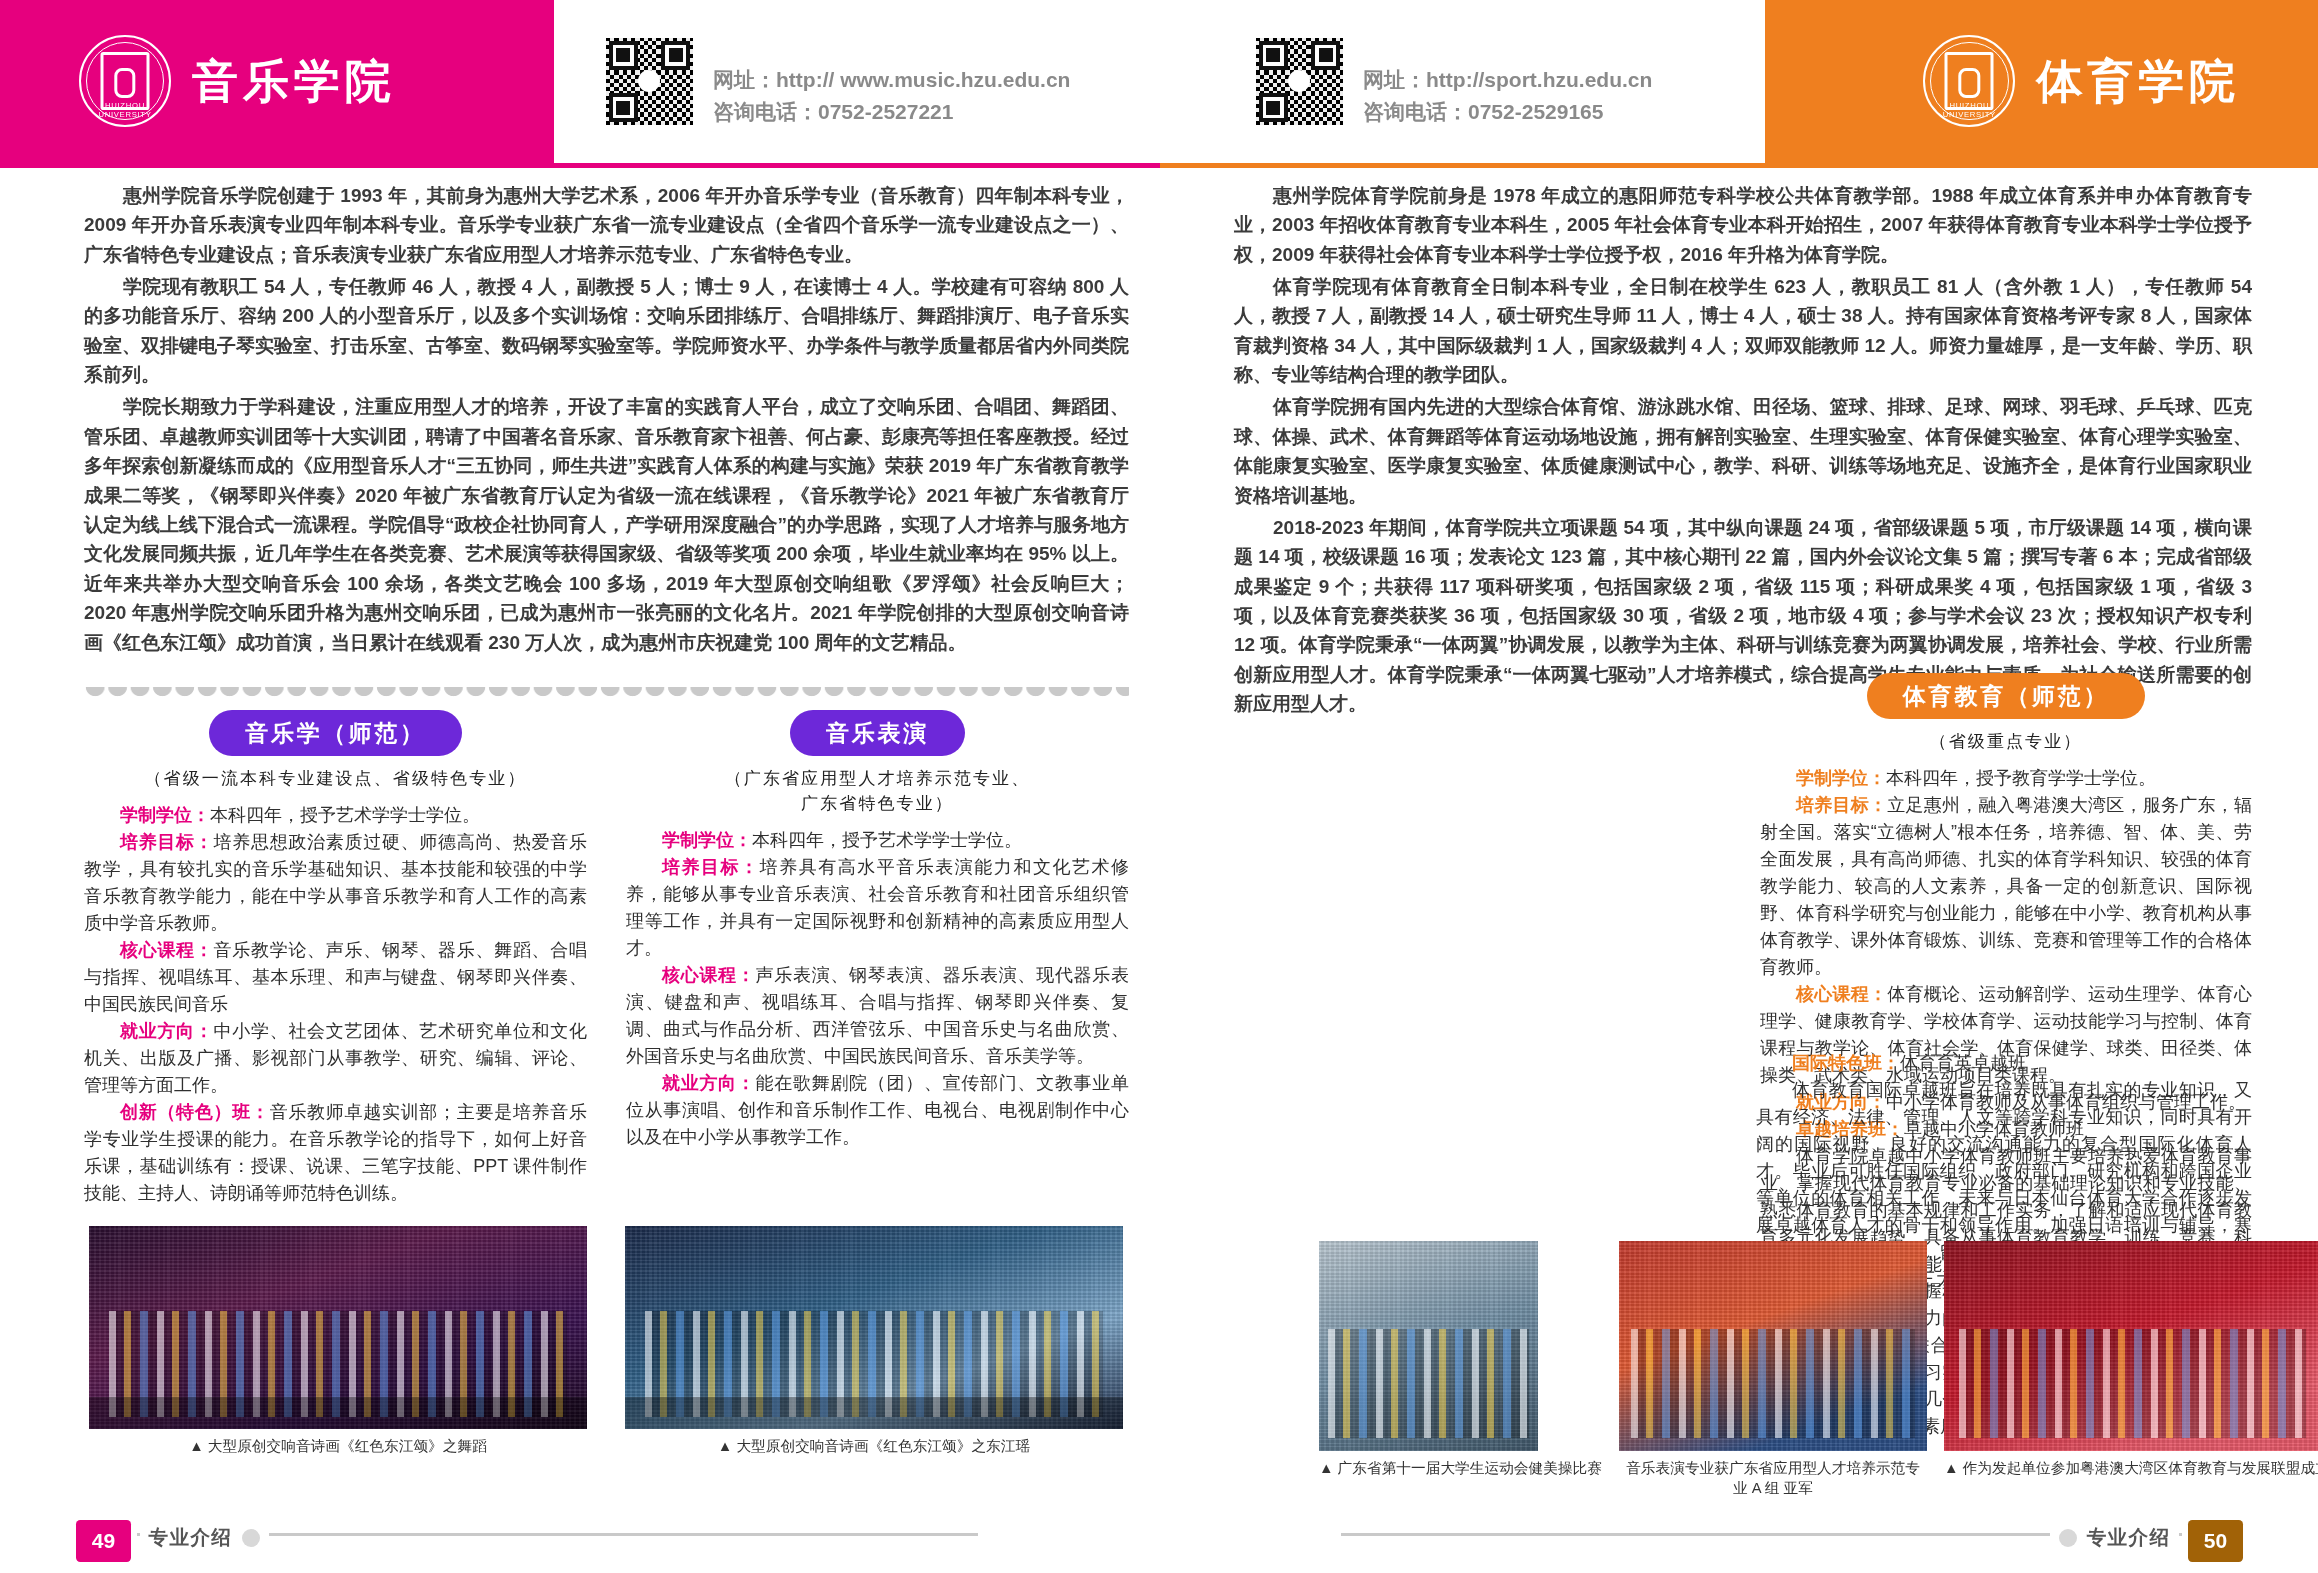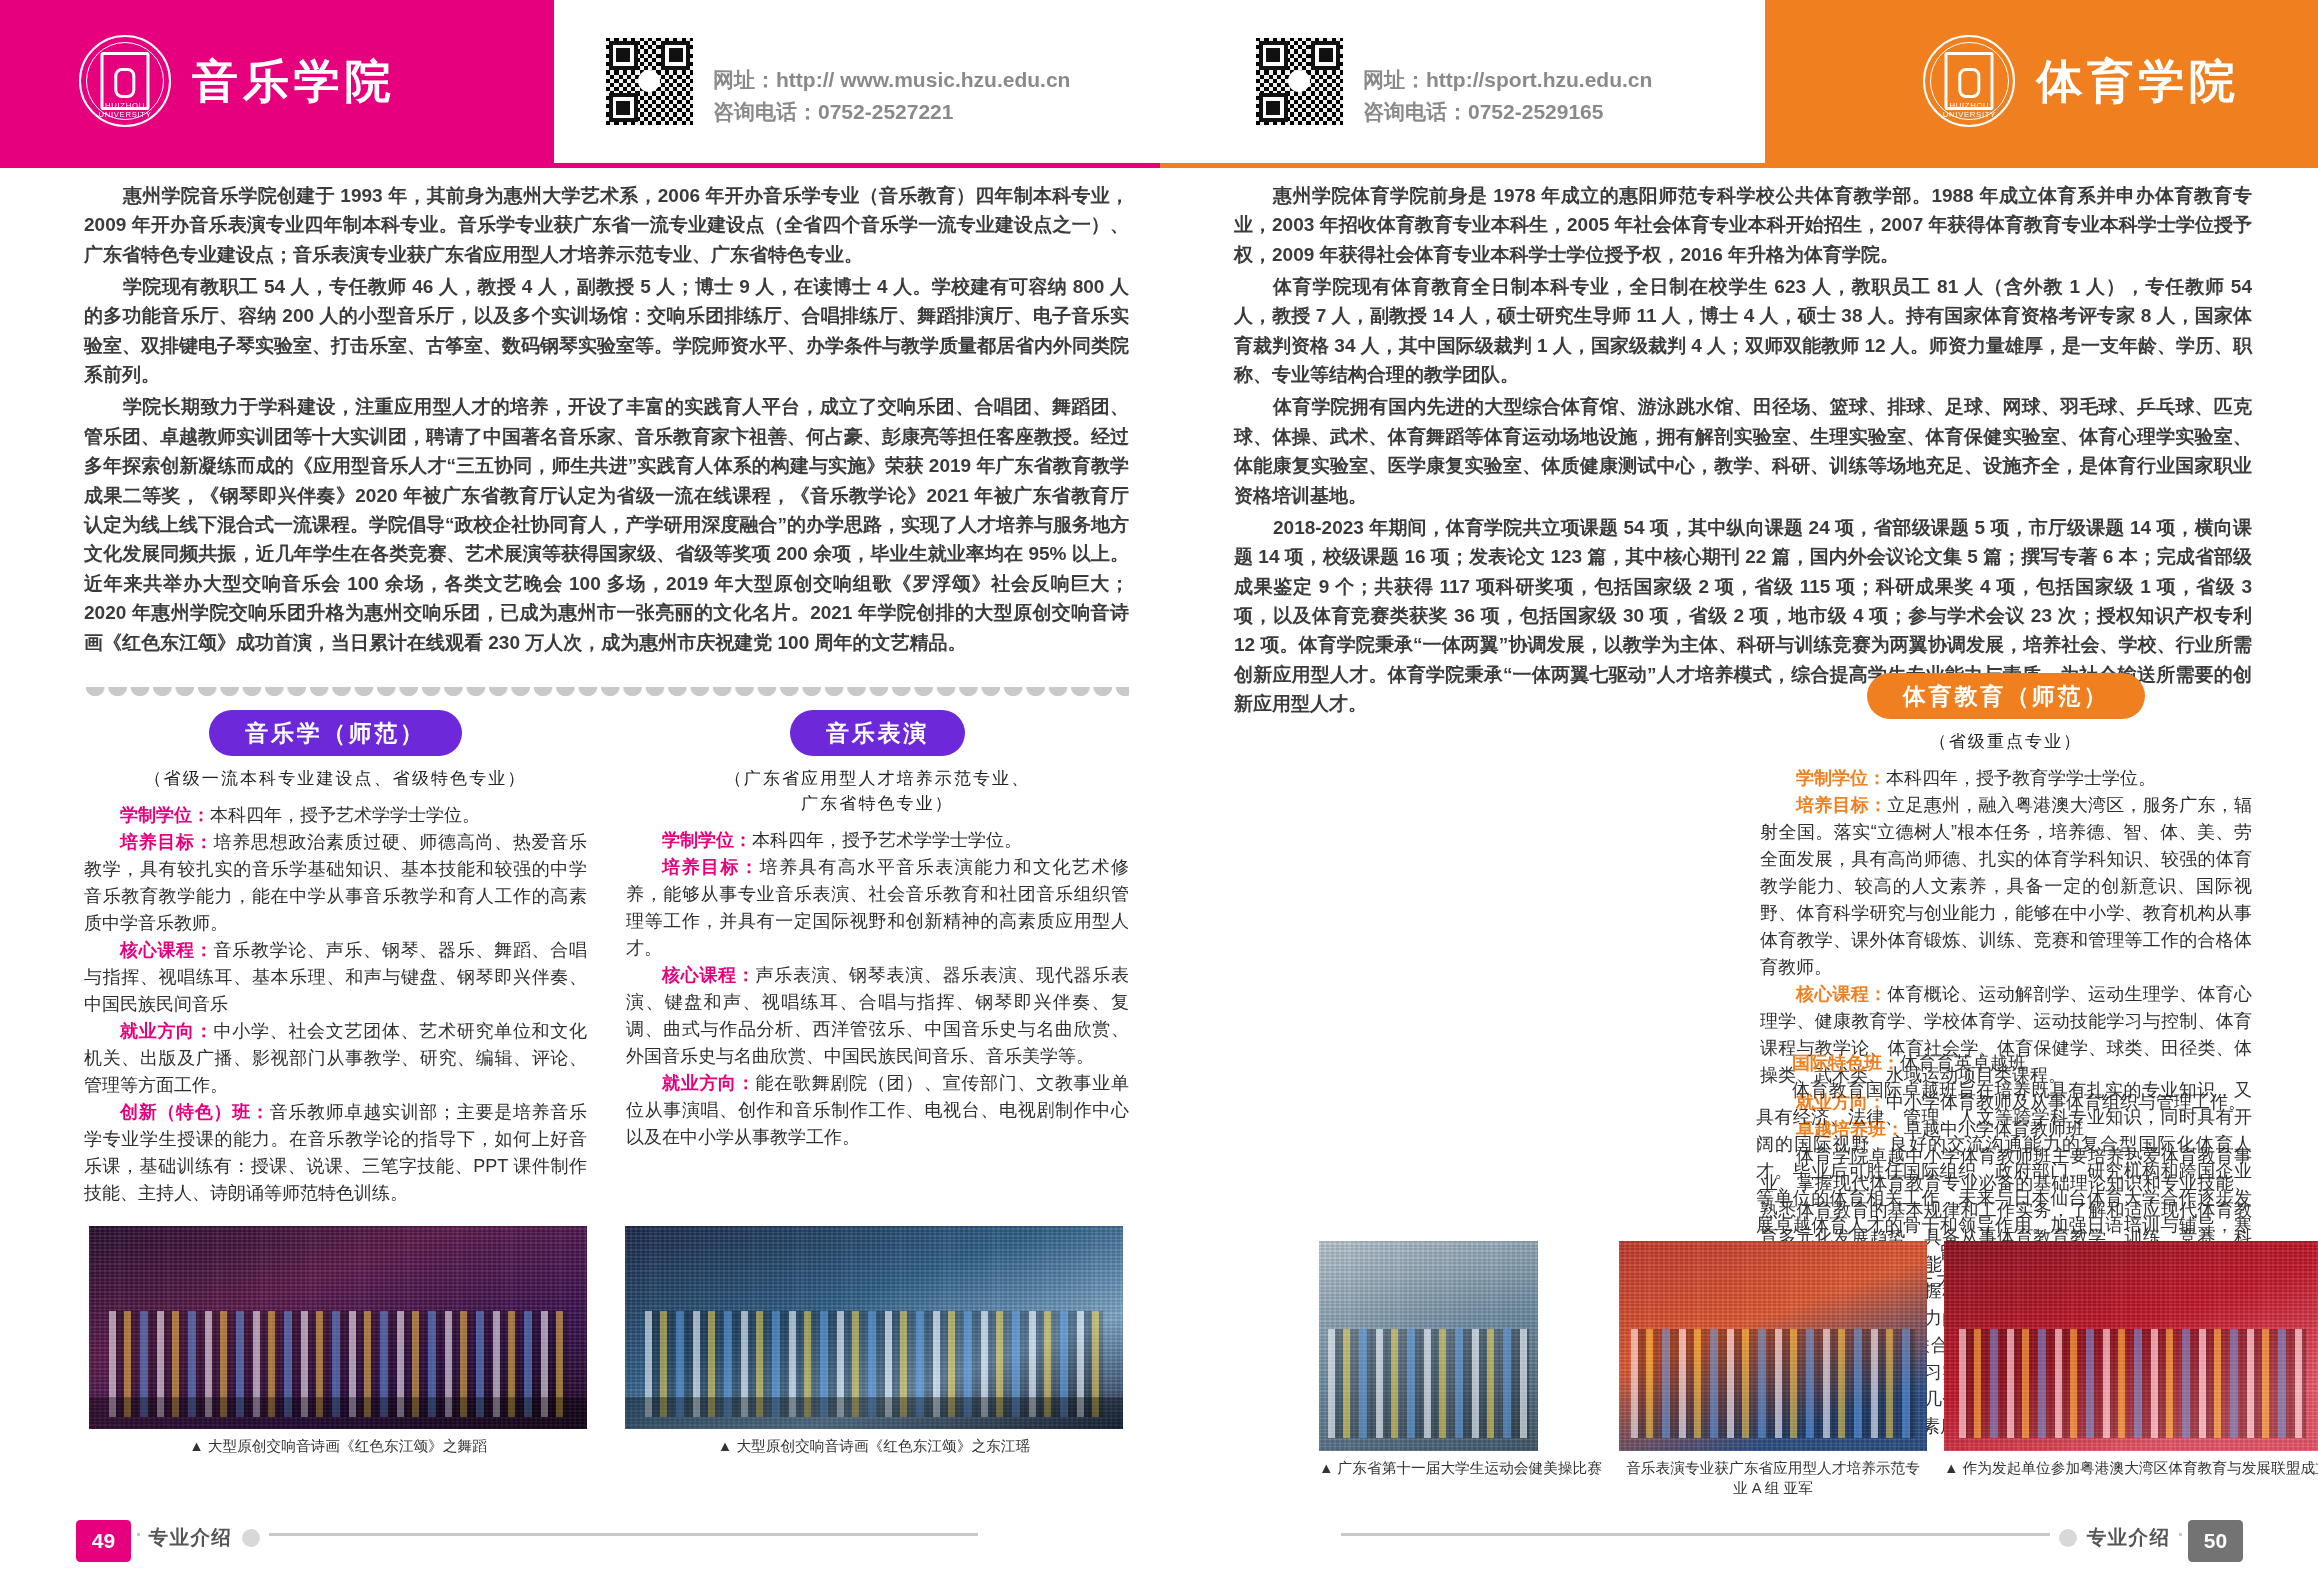--- a/index.html
+++ b/index.html
@@ -98,21 +98,21 @@
       rgba(90,150,220,.55) 31px 39px, rgba(0,0,0,.25) 39px 48px);
     filter:blur(0.7px);}
   .ph-stage{position:absolute;left:0;right:0;bottom:0;height:16%;background:rgba(0,0,0,.35);}
 
   
   .footer{position:absolute;bottom:0;left:0;width:2319px;height:67px;}
   .fbar{position:absolute;top:27px;height:2.8px;background:#c9c9c9;}
   .pg{position:absolute;top:14px;width:55px;height:42px;border-radius:4.2px;color:#fff;
     font-size:21px;font-weight:700;display:flex;align-items:center;justify-content:center;}
   .pg-pink{background:#e6007e;left:76px;}
-  .pg-orange{background:#737373;right:76px;}
+  .pg-orange{background:#a16207;right:76px;}
   .fcap{position:absolute;top:18px;font-size:19.6px;color:#555;font-weight:700;letter-spacing:1.4px;
     display:flex;align-items:center;gap:9.8px;}
   .fdot{width:18px;height:18px;border-radius:50%;background:#d8d8d8;display:inline-block;}
 
   
   .scallop{position:absolute;height:15.4px;
     background:radial-gradient(circle at 11.2px 0, #c9c9c9 9px, rgba(0,0,0,0) 9.8px);
     background-size:22.4px 15.4px;background-repeat:repeat-x;}
 </style>
 </head>

